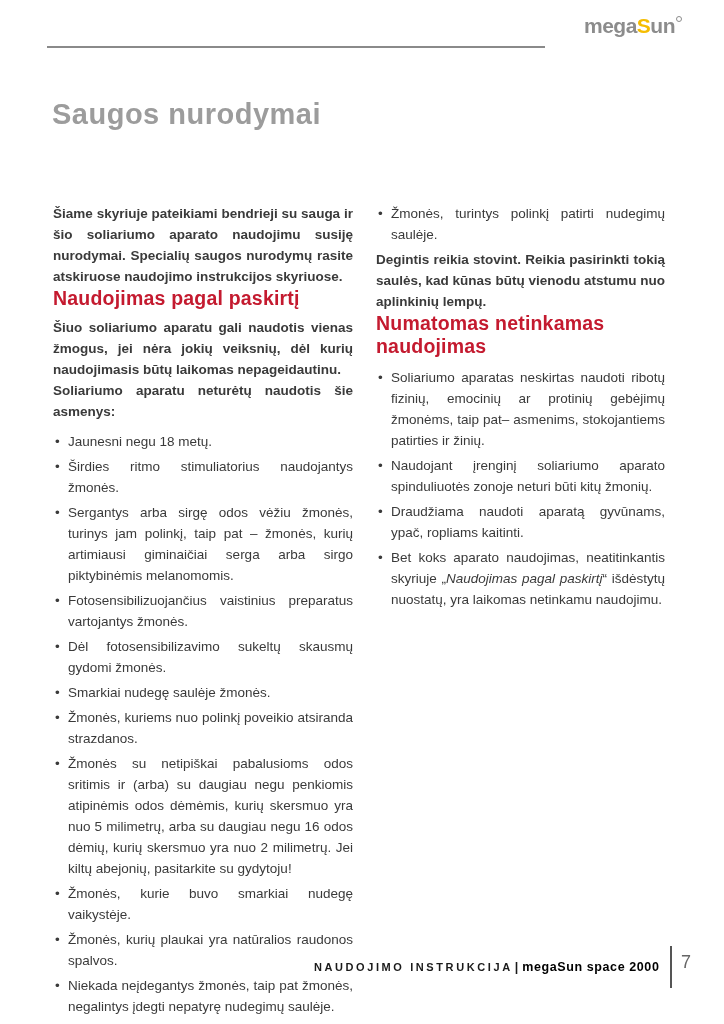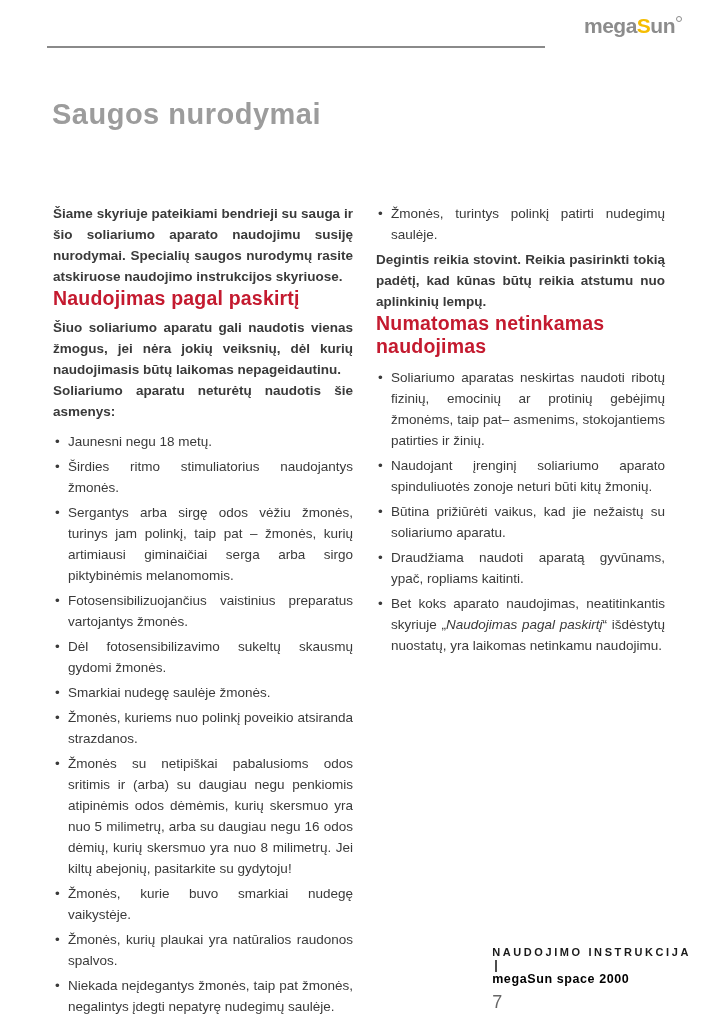--- a/index.html
+++ b/index.html
@@ -62,21 +62,21 @@
     position: absolute; left: 2px; top: 0;
     color: #3a3a3a;
   }
   .right-par { margin-top: 30px; }
   .sec2-heading { margin-top: 17px; }
   .italic { font-style: italic; }
 
   
   .footer {
     position: absolute; top: 946px; right: 33px;
-    display: flex; align-items: flex-start; height: 42px; flex-direction: column;
+    display: flex; align-items: center; height: 42px;
   }
   .footer-label {
     font-size: 11px; font-weight: bold; color: #1a1a1a;
     letter-spacing: 2.6px; white-space: nowrap;
   }
   .footer-sep { font-size: 12.5px; font-weight: bold; color: #1a1a1a; margin: 0 4px 0 2px; }
   .footer-product {
     font-size: 12.5px; font-weight: bold; color: #000000;
     letter-spacing: 0.6px; white-space: nowrap;
   }
@@ -110,38 +110,37 @@
       <p class="body-par">Soliariumo aparatu neturėtų naudotis šie asmenys:</p>
 
       <div class="list">
         <div class="bullet-item">Jaunesni negu 18 metų.</div>
         <div class="bullet-item">Širdies ritmo stimuliatorius naudojantys žmonės.</div>
         <div class="bullet-item">Sergantys arba sirgę odos vėžiu žmonės, turinys jam polinkį, taip pat – žmonės, kurių artimiausi giminaičiai serga arba sirgo piktybinėmis melanomomis.</div>
         <div class="bullet-item">Fotosensibilizuojančius vaistinius preparatus vartojantys žmonės.</div>
         <div class="bullet-item">Dėl fotosensibilizavimo sukeltų skausmų gydomi žmonės.</div>
         <div class="bullet-item">Smarkiai nudegę saulėje žmonės.</div>
         <div class="bullet-item">Žmonės, kuriems nuo polinkį poveikio atsiranda strazdanos.</div>
-        <div class="bullet-item">Žmonės su netipiškai pabalusioms odos sritimis ir (arba) su daugiau negu penkiomis atipinėmis odos dėmėmis, kurių skersmuo yra nuo 5 milimetrų, arba su daugiau negu 16 odos dėmių, kurių skersmuo yra nuo 8 milimetrų. Jei kiltų abejonių, pasitarkite su gydytoju!</div>
+        <div class="bullet-item">Žmonės su netipiškai pabalusioms odos sritimis ir (arba) su daugiau negu penkiomis atipinėmis odos dėmėmis, kurių skersmuo yra nuo 5 milimetrų, arba su daugiau negu 16 odos dėmių, kurių skersmuo yra nuo 2 milimetrų. Jei kiltų abejonių, pasitarkite su gydytoju!</div>
         <div class="bullet-item">Žmonės, kurie buvo smarkiai nudegę vaikystėje.</div>
         <div class="bullet-item">Žmonės, kurių plaukai yra natūralios raudonos spalvos.</div>
         <div class="bullet-item">Niekada neįdegantys žmonės, taip pat žmonės, negalintys įdegti nepatyrę nudegimų saulėje.</div>
       </div>
     </div>
 
     <div class="col">
       <div class="bullet-item">Žmonės, turintys polinkį patirti nudegimų saulėje.</div>
 
-      <p class="body-par right-par">Degintis reikia stovint. Reikia pasirinkti tokią padėtį, kad kūnas būtų reikia atstumu nuo aplinkinių lempų.</p>
+      <p class="body-par right-par">Degintis reikia stovint. Reikia pasirinkti tokią saulės, kad kūnas būtų vienodu atstumu nuo aplinkinių lempų.</p>
 
       <h2 class="red-heading sec2-heading">Numatomas netinkamas naudojimas</h2>
 
       <div class="list">
         <div class="bullet-item">Soliariumo aparatas neskirtas naudoti ribotų fizinių, emocinių ar protinių gebėjimų žmonėms, taip pat– asmenims, stokojantiems patirties ir žinių.</div>
         <div class="bullet-item">Naudojant įrenginį soliariumo aparato spinduliuotės zonoje neturi būti kitų žmonių.</div>
-        <div class="bullet-item">Būtina prižiūrėti vaikus, kad jie nežaistų su soliariumo aparatu.</div>
         <div class="bullet-item">Draudžiama naudoti aparatą gyvūnams, ypač, ropliams kaitinti.</div>
         <div class="bullet-item"><span>Bet koks aparato naudojimas, neatitinkantis skyriuje „</span><span class="italic">Naudojimas pagal paskirtį</span><span>“ išdėstytų nuostatų, yra laikomas netinkamu naudojimu.</span></div>
       </div>
     </div>
   </div>
 
   <div class="footer">
     <span class="footer-label">NAUDOJIMO INSTRUKCIJA</span>
     <span class="footer-sep">|</span>
     <span class="footer-product">megaSun space 2000</span>

